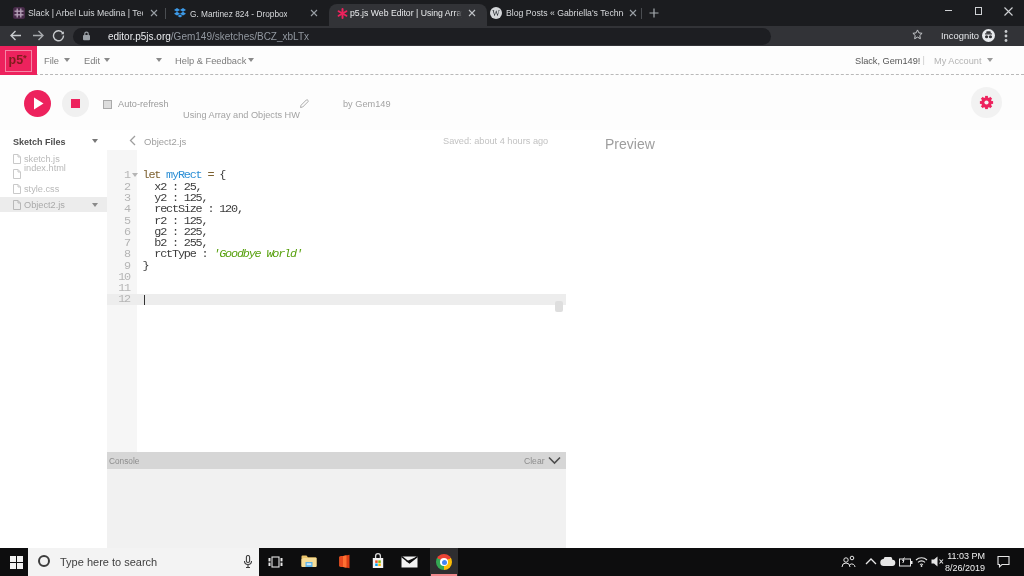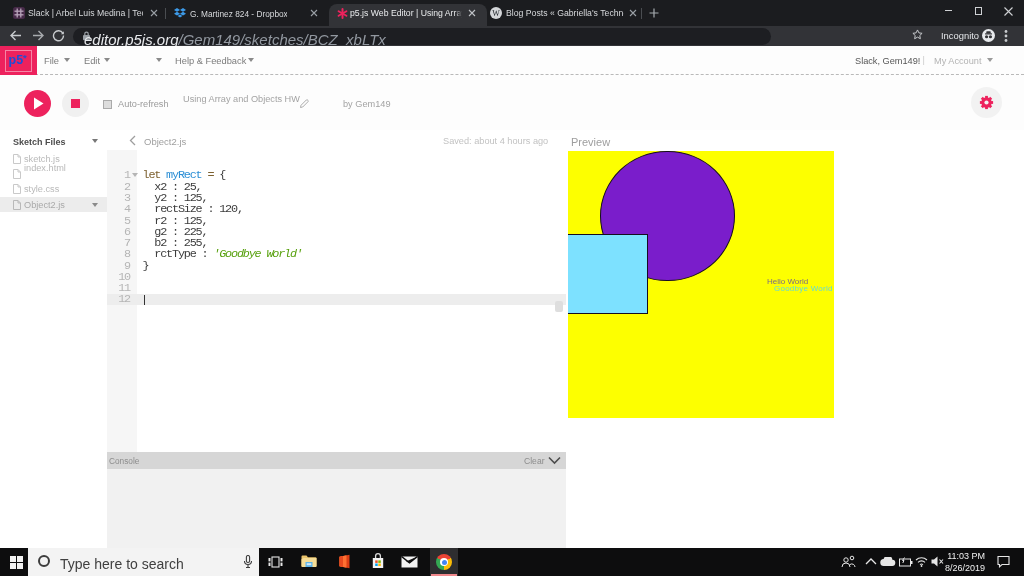--- a/index.html
+++ b/index.html
@@ -92,21 +92,21 @@
     </svg>
   <svg class="a" style="left:52px;top:29px;" width="13" height="13" viewBox="0 0 13 13">
       <path d="M10.8 4.2 A5 5 0 1 0 11.5 6.5" stroke="#c8cbce" stroke-width="1.4" fill="none"></path>
       <path d="M11.9 2.2 L11.9 5.2 L8.9 5.2 Z" fill="#c8cbce"></path>
     </svg>
   <div class="a" style="left:73px;top:27.5px;width:698px;height:17px;background:#1d1e22;border-radius:9px;"></div>
   <svg class="a" style="left:82px;top:31px;" width="9" height="10">
       <rect x="1" y="4" width="7" height="5.2" rx="1" fill="#9aa0a6"></rect>
       <path d="M2.8 4 V2.8 a1.7 1.7 0 0 1 3.4 0 V4" stroke="#9aa0a6" stroke-width="1.2" fill="none"></path>
     </svg>
-  <div class="a" style="left:84px;top:30.5px;font-size:15px;color:#e8eaed;white-space:nowrap;font-style:italic;">editor.p5js.org<span style="color:#9298a0;">/Gem149/sketches/BCZ_xbLTx</span></div>
+  <div class="a" style="left:108px;top:30.5px;font-size:10px;color:#e8eaed;white-space:nowrap;">editor.p5js.org<span style="color:#9298a0;">/Gem149/sketches/BCZ_xbLTx</span></div>
   <svg class="a" style="left:911px;top:28px;" width="13" height="13" viewBox="0 0 24 24">
       <path d="M12 3.6 L14.6 9 L20.5 9.8 L16.2 13.9 L17.3 19.8 L12 16.9 L6.7 19.8 L7.8 13.9 L3.5 9.8 L9.4 9 Z" fill="none" stroke="#c8cbce" stroke-width="1.8"></path>
     </svg>
   <div class="a" style="left:941px;top:30px;font-size:9.4px;color:#e4e6e9;">Incognito</div>
   <svg class="a" style="left:982px;top:29px;" width="13" height="13" viewBox="0 0 14 14">
       <circle cx="7" cy="7" r="7" fill="#e8eaed"></circle>
       <g fill="#323337">
         <rect x="3.2" y="4.6" width="7.6" height="1.3" rx="0.6"></rect>
         <rect x="4.6" y="2.4" width="4.8" height="2.4" rx="0.8"></rect>
         <circle cx="4.9" cy="8.3" r="1.7"></circle>
@@ -117,21 +117,21 @@
       <g fill="#c8cbce">
         <circle cx="2" cy="2.5" r="1.4"></circle>
         <circle cx="2" cy="7" r="1.4"></circle>
         <circle cx="2" cy="11.5" r="1.4"></circle>
       </g>
     </svg>
 
   <div class="a" style="left:0;top:46px;width:1024px;height:29px;background:#fdfdfd;border-bottom:1px dashed #b9b9b9;box-sizing:border-box;"></div>
   <div class="a" style="left:0;top:46px;width:37px;height:28.5px;background:#ed225d;"></div>
   <div class="a" style="left:5px;top:49.5px;width:25px;height:20.5px;border:1px solid rgba(255,255,255,0.45);"></div>
-  <div class="a" style="left:8.5px;top:52px;color:#1d4ed8;font-size:12.5px;font-weight:bold;">p5<span style="font-size:9.5px;vertical-align:3px;">*</span></div>
+  <div class="a" style="left:8.5px;top:52px;color:#7f1d1d;font-size:12.5px;font-weight:bold;">p5<span style="font-size:9.5px;vertical-align:3px;">*</span></div>
   <div class="a menu" style="left:44px;top:55.5px;">File</div>
     <div class="a caret" style="left:64px;top:58px;"></div>
   <div class="a menu" style="left:84px;top:55.5px;">Edit</div>
     <div class="a caret" style="left:104px;top:58px;"></div>
   <div class="a menu" style="left:124px;top:55.5px;margin-top:20px;">Sketch</div>
     <div class="a caret" style="left:156px;top:58px;"></div>
   <div class="a menu" style="left:175px;top:55.5px;">Help &amp; Feedback</div>
     <div class="a caret" style="left:248px;top:58px;"></div>
   <div class="a" style="left:855px;top:55.5px;font-size:9.2px;color:#565656;">Slack, Gem149!</div>
   <div class="a" style="left:922.5px;top:54.5px;font-size:9.2px;color:#c9c9c9;">|</div>
@@ -140,21 +140,21 @@
 
   <div class="a" style="left:0;top:75px;width:1024px;height:55px;background:#fdfdfd;"></div>
   <div class="a" style="left:23.5px;top:90px;width:27px;height:27px;border-radius:50%;background:#ed225d;"></div>
   <svg class="a" style="left:33px;top:97px;" width="11" height="13">
       <path d="M1 0.5 L10.5 6.5 L1 12.5 Z" fill="#fff"></path>
     </svg>
   <div class="a" style="left:62px;top:90px;width:27px;height:27px;border-radius:50%;background:#f0f0f0;"></div>
   <div class="a" style="left:71px;top:99px;width:9px;height:9px;background:#ed225d;"></div>
   <div class="a" style="left:103px;top:99.5px;width:7px;height:7px;border:1px solid #aaa;background:#ddd;"></div>
   <div class="a gray92" style="left:118px;top:99px;color:#9b9b9b;">Auto-refresh</div>
-  <div class="a gray92" style="left:183px;top:94px;">Using Array and Objects HW</div>
+  <div class="a gray92" style="left:183px;top:110px;">Using Array and Objects HW</div>
   <svg class="a" style="left:300px;top:99px;" width="9" height="9">
       <path d="M0.5 8.5 L1 6.3 L6.3 1 a0.9 0.9 0 0 1 1.3 0 l0.4 0.4 a0.9 0.9 0 0 1 0 1.3 L2.7 8 Z" fill="none" stroke="#a3a3a3" stroke-width="0.9"></path>
     </svg>
   <div class="a gray92" style="left:311px;top:99px;margin-left:32px;">by Gem149</div>
   <div class="a" style="left:971px;top:87px;width:31px;height:31px;border-radius:50%;background:#f2f2f2;"></div>
   <svg class="a" style="left:978px;top:94px;" width="17" height="17" viewBox="0 0 17 17">
       <g fill="#ed225d">
         <circle cx="8.5" cy="8.5" r="5.2"></circle>
         <rect x="7.1" y="1.9" width="2.8" height="3"></rect>
         <rect x="7.1" y="12.1" width="2.8" height="3"></rect>
@@ -207,40 +207,34 @@
   <div class="a" style="left:107px;top:452px;width:459px;height:17px;background:#d6d6d6;"></div>
   <div class="a" style="left:109px;top:456px;font-size:8.3px;color:#8c8c8c;">Console</div>
   <div class="a" style="left:524px;top:456px;font-size:8.6px;color:#8c8c8c;text-align:center;">Clear</div>
   <svg class="a" style="left:548px;top:456px;" width="13" height="9">
       <path d="M1 1.5 L6.5 7 L12 1.5" stroke="#4d4d4d" stroke-width="1.6" fill="none"></path>
     </svg>
   <div class="a" style="left:107px;top:469px;width:459px;height:79px;background:#f1f1f1;"></div>
 
   <div class="a" style="left:555px;top:301px;width:8px;height:11px;background:#dedede;border-radius:2px;"></div>
 
-  <div class="a" style="left:571px;top:135.5px;font-size:11px;color:#9e9e9e;">Preview</div>
-  <div class="a" style="left:568px;top:150.5px;width:266px;height:267px;background:#fdff00;overflow:hidden;">
-    <div class="a" style="left:32.3px;top:0.2px;width:134.4px;height:130.4px;border-radius:50%;background:#7a1dcb;border:1px solid #160c20;box-sizing:border-box;"></div>
-    <div class="a" style="left:-1px;top:83.7px;width:81px;height:79.8px;background:#7de1ff;border:1px solid #160c20;box-sizing:border-box;"></div>
-    <div class="a" style="left:199px;top:126.5px;font-size:8px;color:#7c6b85;">Hello World</div>
-    <div class="a" style="left:206px;top:133.5px;font-size:8px;letter-spacing:0.25px;color:#66d9d4;">Goodbye World</div>
-  </div>
+  <div class="a" style="left:605px;top:135.5px;font-size:14px;color:#9e9e9e;">Preview</div>
 
   <div class="a" style="left:0;top:548px;width:1024px;height:28px;background:#0d0d0e;"></div>
   <svg class="a" style="left:10px;top:556px;" width="13" height="13">
       <g fill="#f2f2f2">
         <rect x="0" y="0" width="6" height="6"></rect>
         <rect x="7" y="0" width="6" height="6"></rect>
         <rect x="0" y="7" width="6" height="6"></rect>
         <rect x="7" y="7" width="6" height="6"></rect>
       </g>
     </svg>
   <div class="a" style="left:28px;top:548px;width:231px;height:28px;background:#f3f3f3;"></div>
   <div class="a" style="left:38px;top:555px;width:12px;height:12px;border:2px solid #3c3c3c;border-radius:50%;box-sizing:border-box;"></div>
-  <div class="a" style="left:60px;top:556px;font-size:14px;color:#404040;">Type here to search</div>
+  <div class="a" style="left:60px;top:556px;font-size:11px;color:#404040;">Type here to search</div>
   <svg class="a" style="left:243px;top:555px;" width="10" height="14" viewBox="0 0 10 14">
       <rect x="3.4" y="0.5" width="3.2" height="7" rx="1.6" fill="none" stroke="#3c3c3c" stroke-width="1.1"></rect>
       <path d="M1.5 6 a3.5 3.5 0 0 0 7 0 M5 9.5 V12 M3 12.5 H7" stroke="#3c3c3c" stroke-width="1.1" fill="none"></path>
     </svg>
 
   <svg class="a" style="left:268px;top:555px;" width="15" height="14">
       <rect x="4" y="2" width="7" height="10" fill="none" stroke="#e6e6e6" stroke-width="1.1"></rect>
       <g fill="#e6e6e6">
         <rect x="0.5" y="3" width="2" height="3.4"></rect>
         <rect x="0.5" y="7.6" width="2" height="3.4"></rect>

